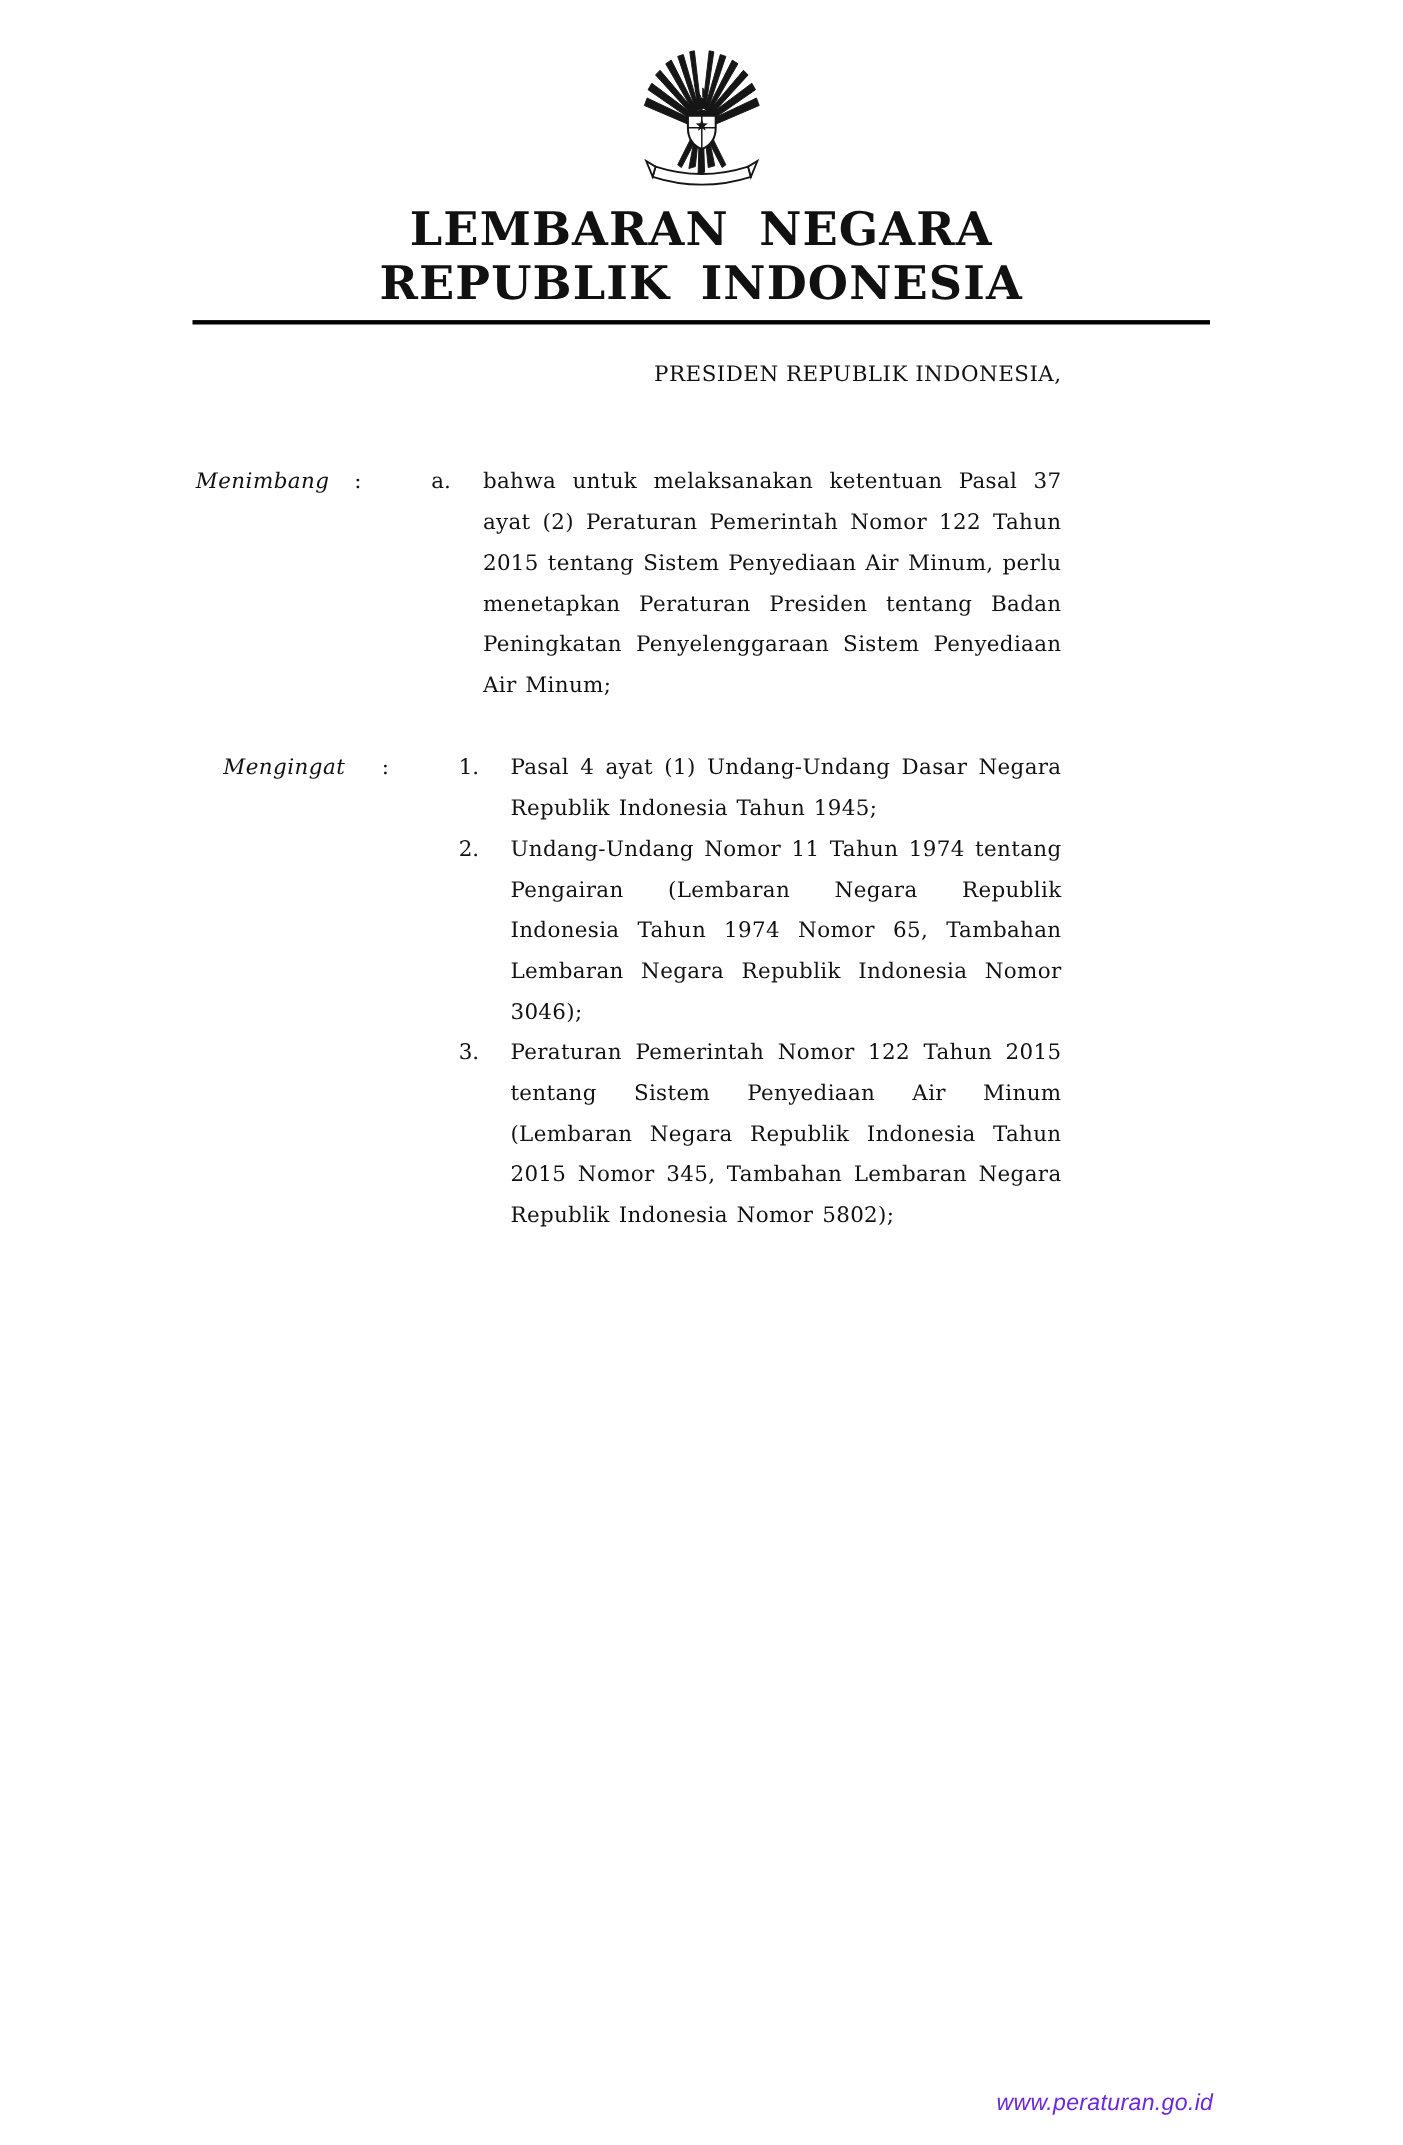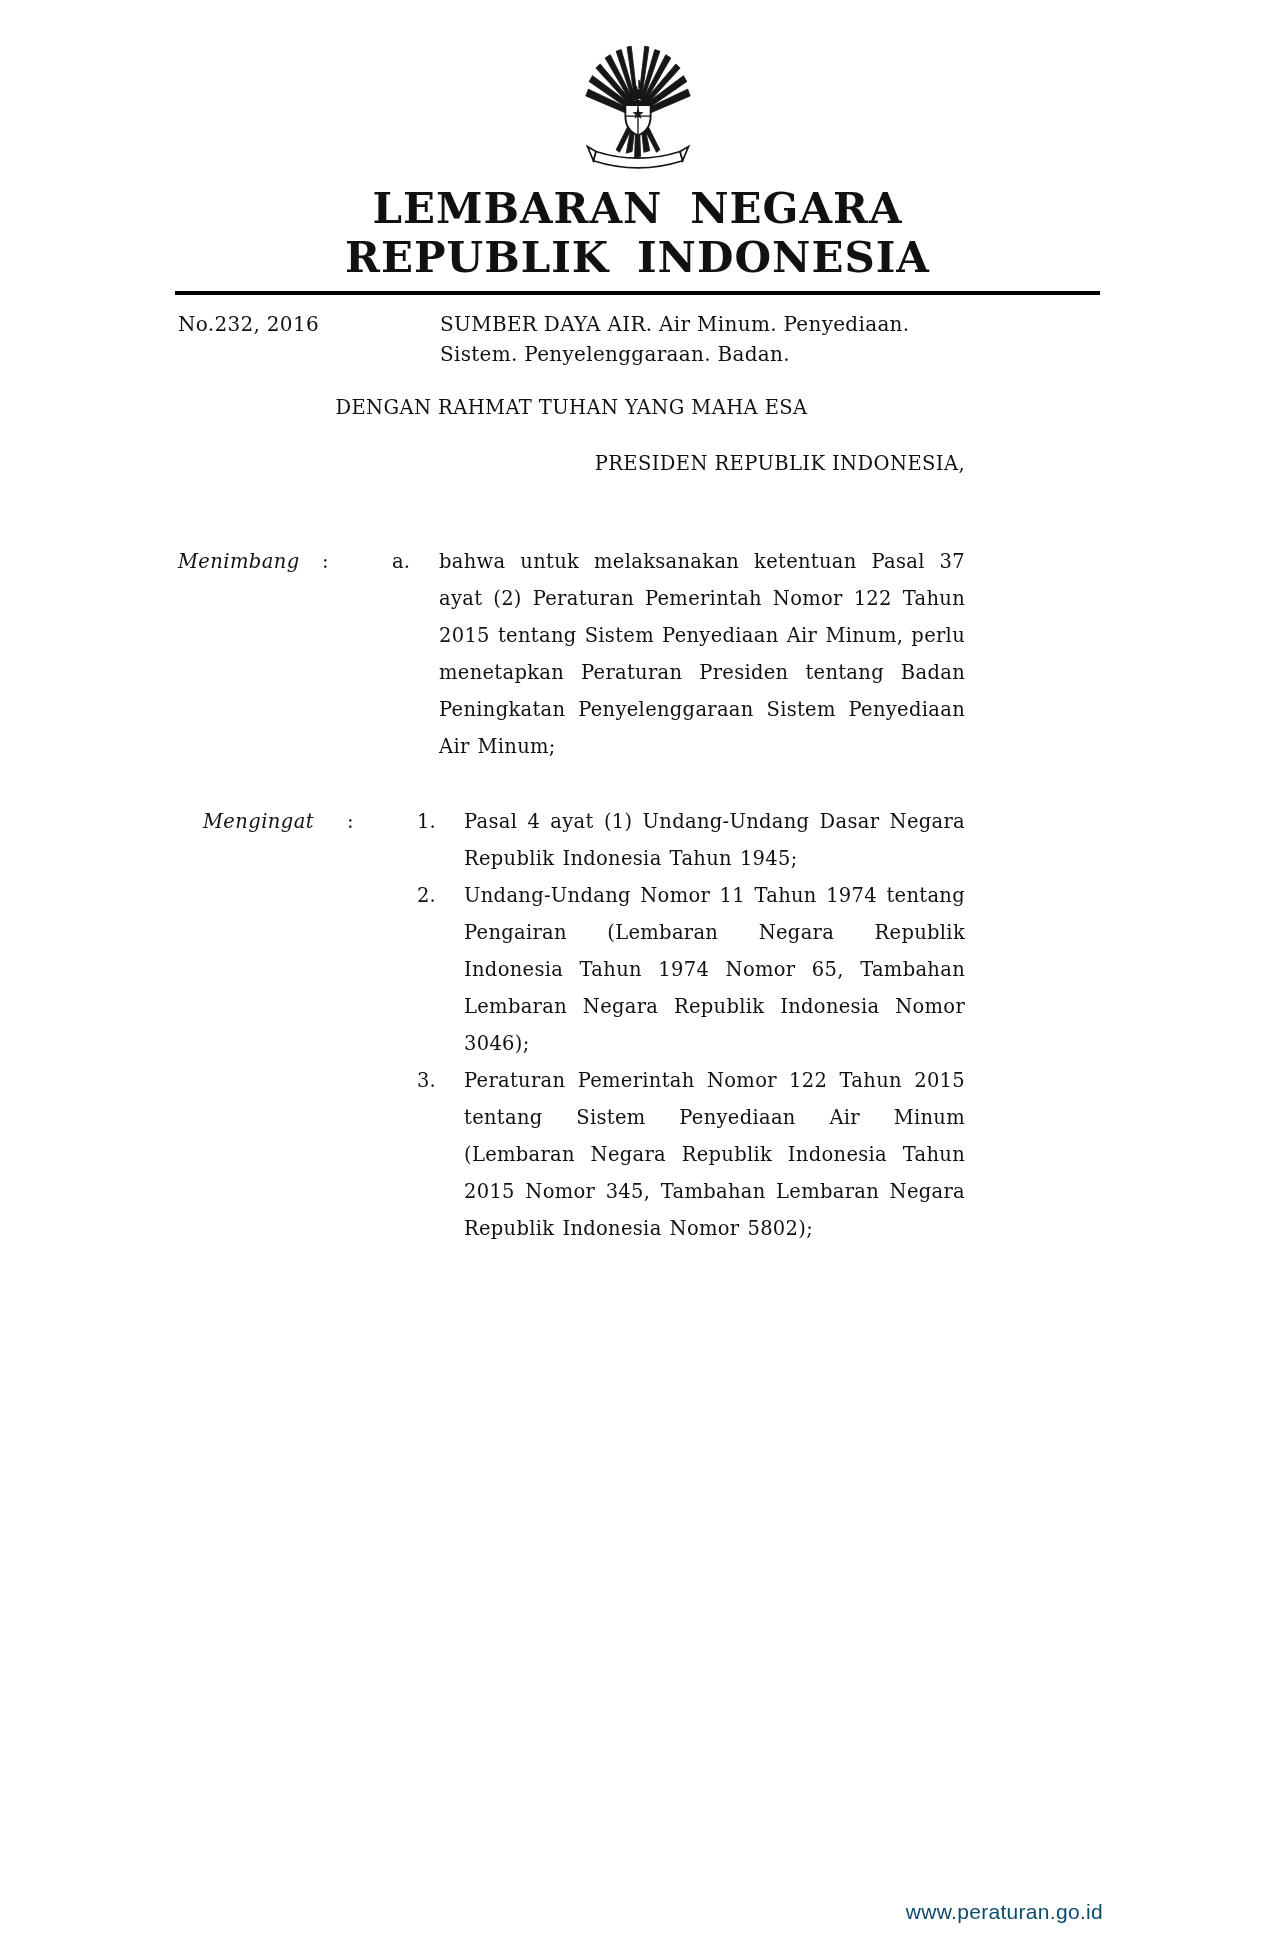--- a/index.html
+++ b/index.html
@@ -107,22 +107,23 @@
     word-spacing: 1.5px;
     letter-spacing: 0.3px;
   }
   
   .watermark {
     position: absolute;
     right: 112px;
     bottom: 26px;
     font-family: "Liberation Sans", sans-serif;
     font-size: 21px;
-    color: #0c4a6e;
+    color: #6d28d9;
     letter-spacing: 0.3px;
+    font-style: italic;
   }
 </style>
 </head>
 <body>
 
 <div class="page">
 
   <div class="emblem-wrap">
     <svg viewBox="0 0 140 152" width="118" height="128" aria-hidden="true">
       <g fill="#161616" stroke="#161616" stroke-width="1">
@@ -161,29 +162,24 @@
       <path d="M20,130 L10,124 L17,141 Z M120,130 L130,124 L123,141 Z" fill="#ffffff" stroke="#161616" stroke-width="2"></path>
     </svg>
   </div>
 
   <h1 class="masthead">
     <div>LEMBARAN NEGARA</div>
     <div>REPUBLIK INDONESIA</div>
   </h1>
   <div class="masthead-rule"></div>
 
-  <div class="meta-row">
-    <div class="meta-number">No.232, 2016</div>
-    <div class="meta-subject">SUMBER DAYA AIR. Air Minum. Penyediaan. Sistem. Penyelenggaraan. Badan.</div>
-  </div>
 
   <div class="content">
 
 
-    <div class="preamble-invocation">DENGAN RAHMAT TUHAN YANG MAHA ESA</div>
     <div class="preamble-enacting">PRESIDEN REPUBLIK INDONESIA,</div>
 
     <section class="clause considering">
       <div class="clause-label">Menimbang</div>
       <div class="clause-colon">:</div>
       <div class="clause-items">
 
           <div class="clause-item">
             <span class="clause-marker">a.</span>
             <div class="clause-text">bahwa untuk melaksanakan ketentuan Pasal 37 ayat (2) Peraturan Pemerintah Nomor 122 Tahun 2015 tentang Sistem Penyediaan Air Minum, perlu menetapkan Peraturan Presiden tentang Badan Peningkatan Penyelenggaraan Sistem Penyediaan Air Minum;</div>

